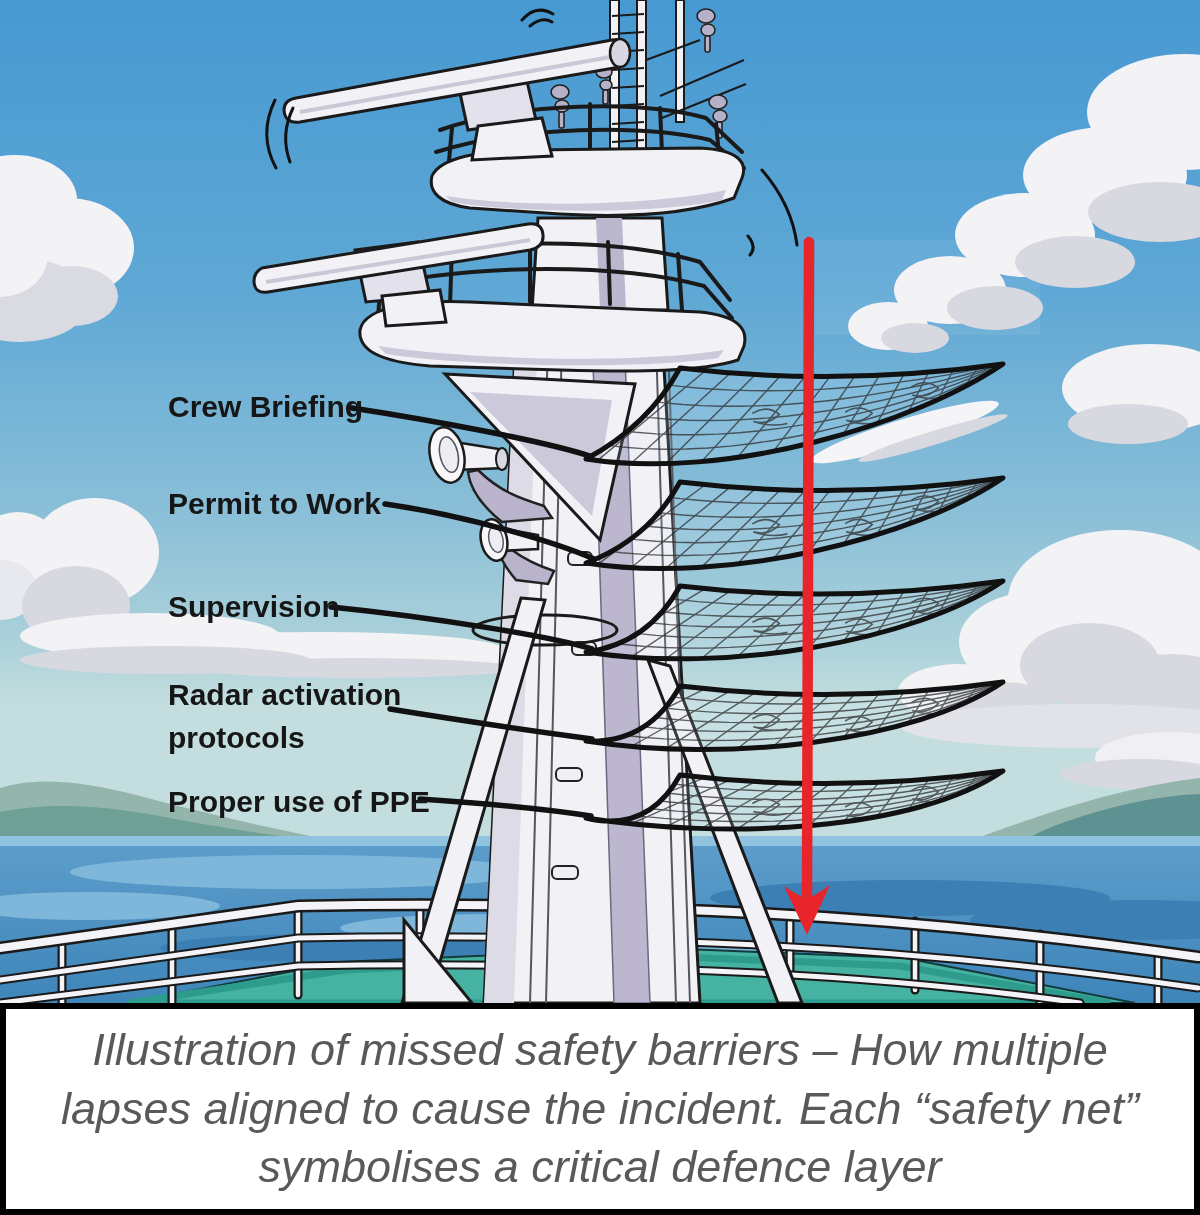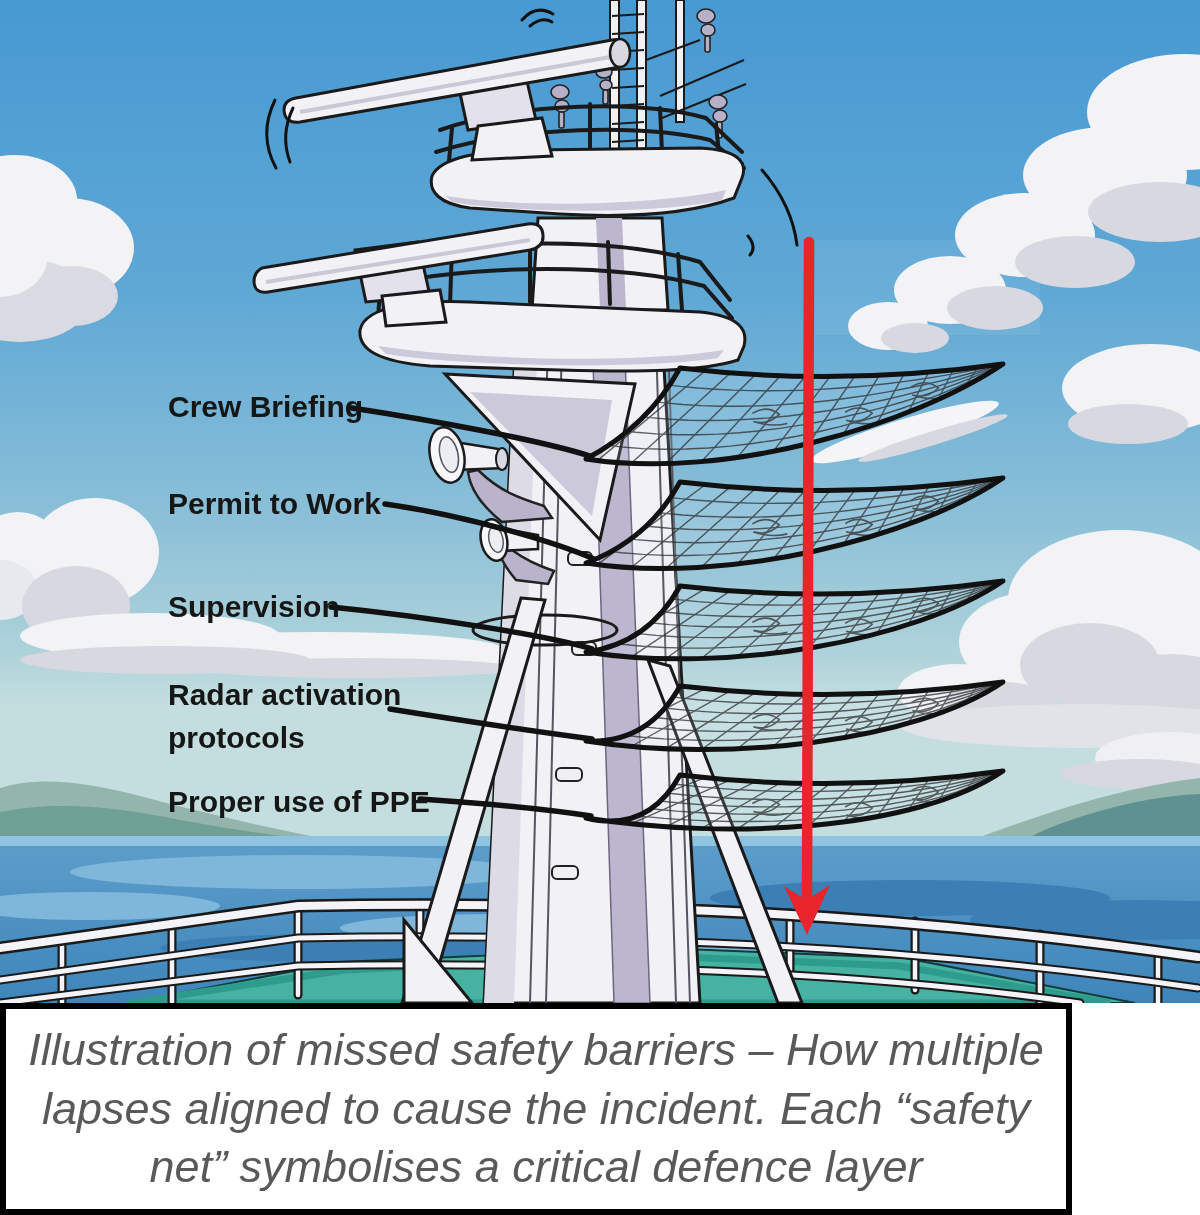--- a/index.html
+++ b/index.html
@@ -1,21 +1,21 @@
 <!DOCTYPE html>
 <html><head>
 <meta charset="utf-8">
 <style>
   html,body{margin:0;padding:0;background:#fff;}
   .page{position:relative;width:1200px;height:1215px;overflow:hidden;
         font-family:"Liberation Sans",sans-serif;}
   .illustration{position:absolute;left:0;top:0;width:1200px;height:1003px;}
-  .caption-box{position:absolute;left:0;top:1003px;width:1072px;height:212px;
+  .caption-box{position:absolute;left:0;top:1003px;width:1200px;height:212px;
         box-sizing:border-box;border:6px solid #000;background:#fff;
-        display:flex;align-items:center;}
+        display:flex;align-items:center;justify-content:center;}
   .caption-text{font-style:italic;font-size:45px;line-height:1.3;
         color:#595959;text-align:center;max-width:1100px;
         font-family:"Liberation Sans",sans-serif;}
   svg text.lbl{font-family:"Liberation Sans",sans-serif;font-weight:bold;
         font-size:30px;fill:#161616;}
 </style>
 </head>
 <body>
 
 <div class="page">

